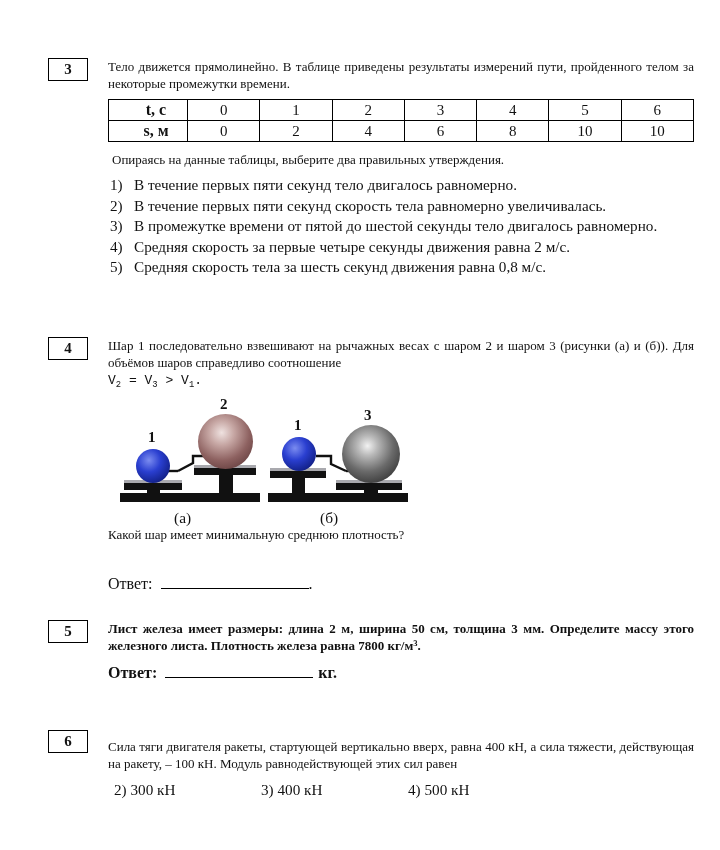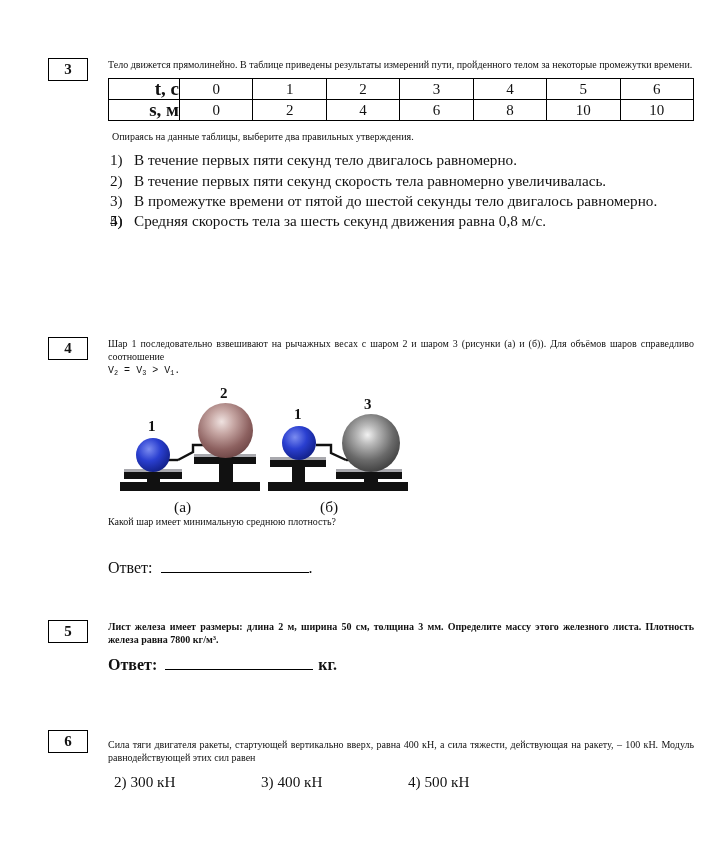--- a/index.html
+++ b/index.html
@@ -42,21 +42,21 @@
     font-size: 15px;
     line-height: 1;
     background: #fff;
   }
   .body-col {
     position: absolute;
     left: 108px;
     width: 586px;
   }
   .para {
-    font-size: 10px;
+    font-size: 13px;
     line-height: 1.32;
     text-align: justify;
     text-justify: inter-word;
     margin: 0;
   }
   .para.nojust { text-align: left; }
   b { font-weight: normal; }
   sub {
     font-size: 0.68em;
     vertical-align: baseline;
@@ -78,24 +78,24 @@
   }
   table.data-table td {
     border: 1.4px solid #000;
     height: 20px;
     text-align: center;
     font-size: 15px;
     padding: 0;
     line-height: 20px;
   }
   table.data-table td.rowhead {
-    text-align: right;
-    padding-left: 8px;
+    text-align: center;
+    padding-left: 16px;
     font-weight: bold;
-    font-size: 19px;
+    font-size: 16px;
     width: 62px;
   }
 
   
   .opt-list {
     margin: 0;
     padding: 0;
     list-style: none;
   }
   .opt-list li {
@@ -255,20 +255,21 @@
         <li>
           <span class="marker">2)</span>
           <span>В течение первых пяти секунд скорость тела равномерно увеличивалась.</span>
         </li>
         <li>
           <span class="marker">3)</span>
           <span>В промежутке времени от пятой до шестой секунды тело двигалось равномерно.</span>
         </li>
         <li>
           <span class="marker">4)</span>
+          <span>Средняя скорость за первые четыре секунды движения равна 2 м/с.</span>
         </li>
         <li>
           <span class="marker">5)</span>
           <span>Средняя скорость тела за шесть секунд движения равна 0,8 м/с.</span>
         </li>
       </ul>
     </div>
   </div>
 
   <div class="task" style="top:337px;">

